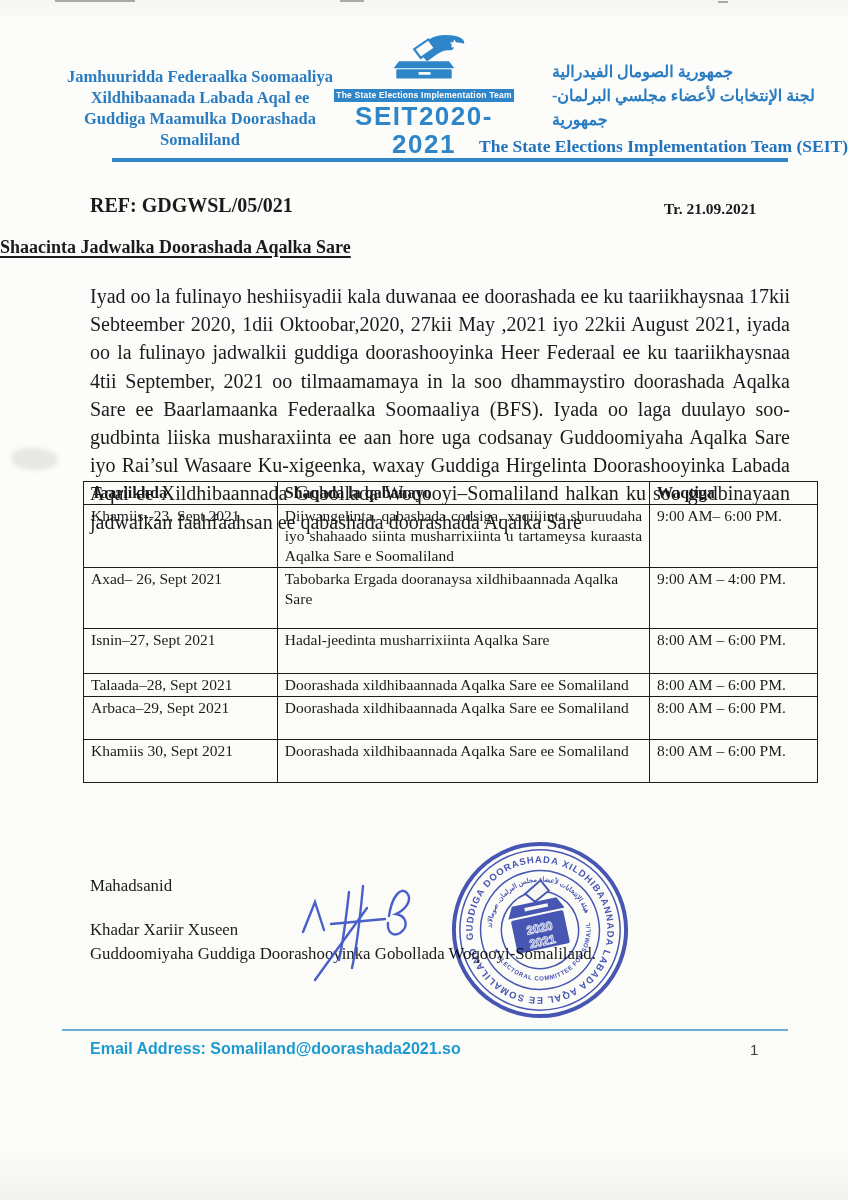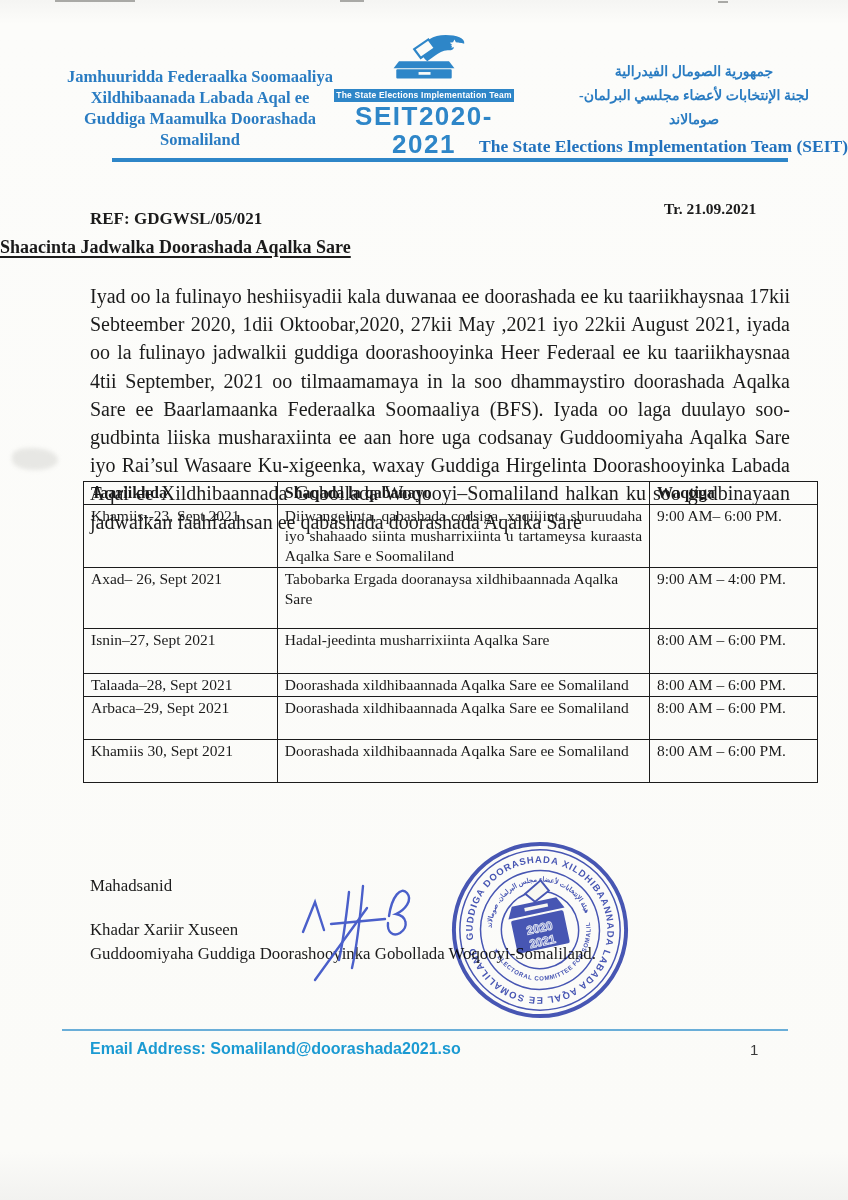--- a/index.html
+++ b/index.html
@@ -10,28 +10,28 @@
 
   
   .hdr-left{left:50px;top:66px;width:300px;text-align:center;font-weight:bold;
             font-size:16.5px;line-height:21px;color:#2a7cc2;}
   .logo-wrap{left:334px;top:34px;width:180px;text-align:center;}
   .logo-banner{display:block;background:#2e86c8;color:#fff;font-family:"Liberation Sans",sans-serif;
             font-weight:bold;font-size:8.5px;line-height:13px;letter-spacing:.2px;margin-top:1px;}
   .logo-seit{display:block;font-family:"Liberation Sans",sans-serif;font-weight:bold;
             font-size:26px;line-height:28px;letter-spacing:1.5px;color:#2e86c8;
             border-bottom:3px solid #2e86c8;padding-bottom:1px;}
-  .hdr-arabic{left:552px;top:60px;width:284px;text-align:center;direction:rtl;
-            font-weight:bold;font-size:14px;line-height:24px;color:#2a7cc2;}
+  .hdr-arabic{left:552px;top:60px;width:284px;text-align:left;direction:rtl;
+            font-weight:bold;font-size:16px;line-height:24px;color:#2a7cc2;}
   .org-line{left:0;top:136px;width:848px;text-align:right;font-weight:bold;
             font-size:17.5px;color:#2272bd;}
   .hdr-rule{left:112px;top:158px;width:676px;height:4px;background:#2e86c8;}
 
   
-  .ref{left:90px;top:209px;font-weight:bold;font-size:17px;}
+  .ref{left:90px;top:194px;font-weight:bold;font-size:20px;}
   .trdate{left:664px;top:200px;font-weight:bold;font-size:15.5px;}
   .title{left:0;top:237px;width:684px;text-align:left;font-weight:bold;font-size:18px;
          text-decoration:underline;text-decoration-thickness:2px;text-underline-offset:3px;}
   .bodytext{left:90px;top:282px;width:700px;font-size:20px;line-height:28.2px;
             text-align:justify;}
 
   
   table.sched{position:absolute;left:83px;top:481px;width:735px;border-collapse:collapse;
             font-size:15.5px;line-height:20px;}
   table.sched th,table.sched td{border:1.5px solid #1c1c1c;vertical-align:top;
@@ -95,21 +95,21 @@
       <path d="M136,10 l2.6,5.4 6,.6 -4.5,4 1.3,5.9 -5.4,-3 -5.4,3 1.3,-5.9 -4.5,-4 6,-.6 Z" fill="#fbfbf8"></path>
       <rect x="70" y="70" width="22" height="5" fill="#fbfbf8"></rect>
     </svg>
     <span class="logo-banner">The State Elections Implementation Team</span>
     <span class="logo-seit">SEIT2020-2021</span>
   </div>
 
   <div class="abs hdr-arabic">
     <div>جمهورية الصومال الفيدرالية</div>
     <div>لجنة الإنتخابات لأعضاء مجلسي البرلمان-</div>
-    <div>صومالاند</div>
+    <div>جمهورية</div>
   </div>
 
   <div class="abs org-line">The State Elections Implementation Team (SEIT)</div>
   <div class="abs hdr-rule"></div>
 
   <div class="abs ref">REF: GDGWSL/05/021</div>
   <div class="abs trdate">Tr. 21.09.2021</div>
 
   <div class="abs title">Shaacinta Jadwalka Doorashada Aqalka Sare</div>
 

